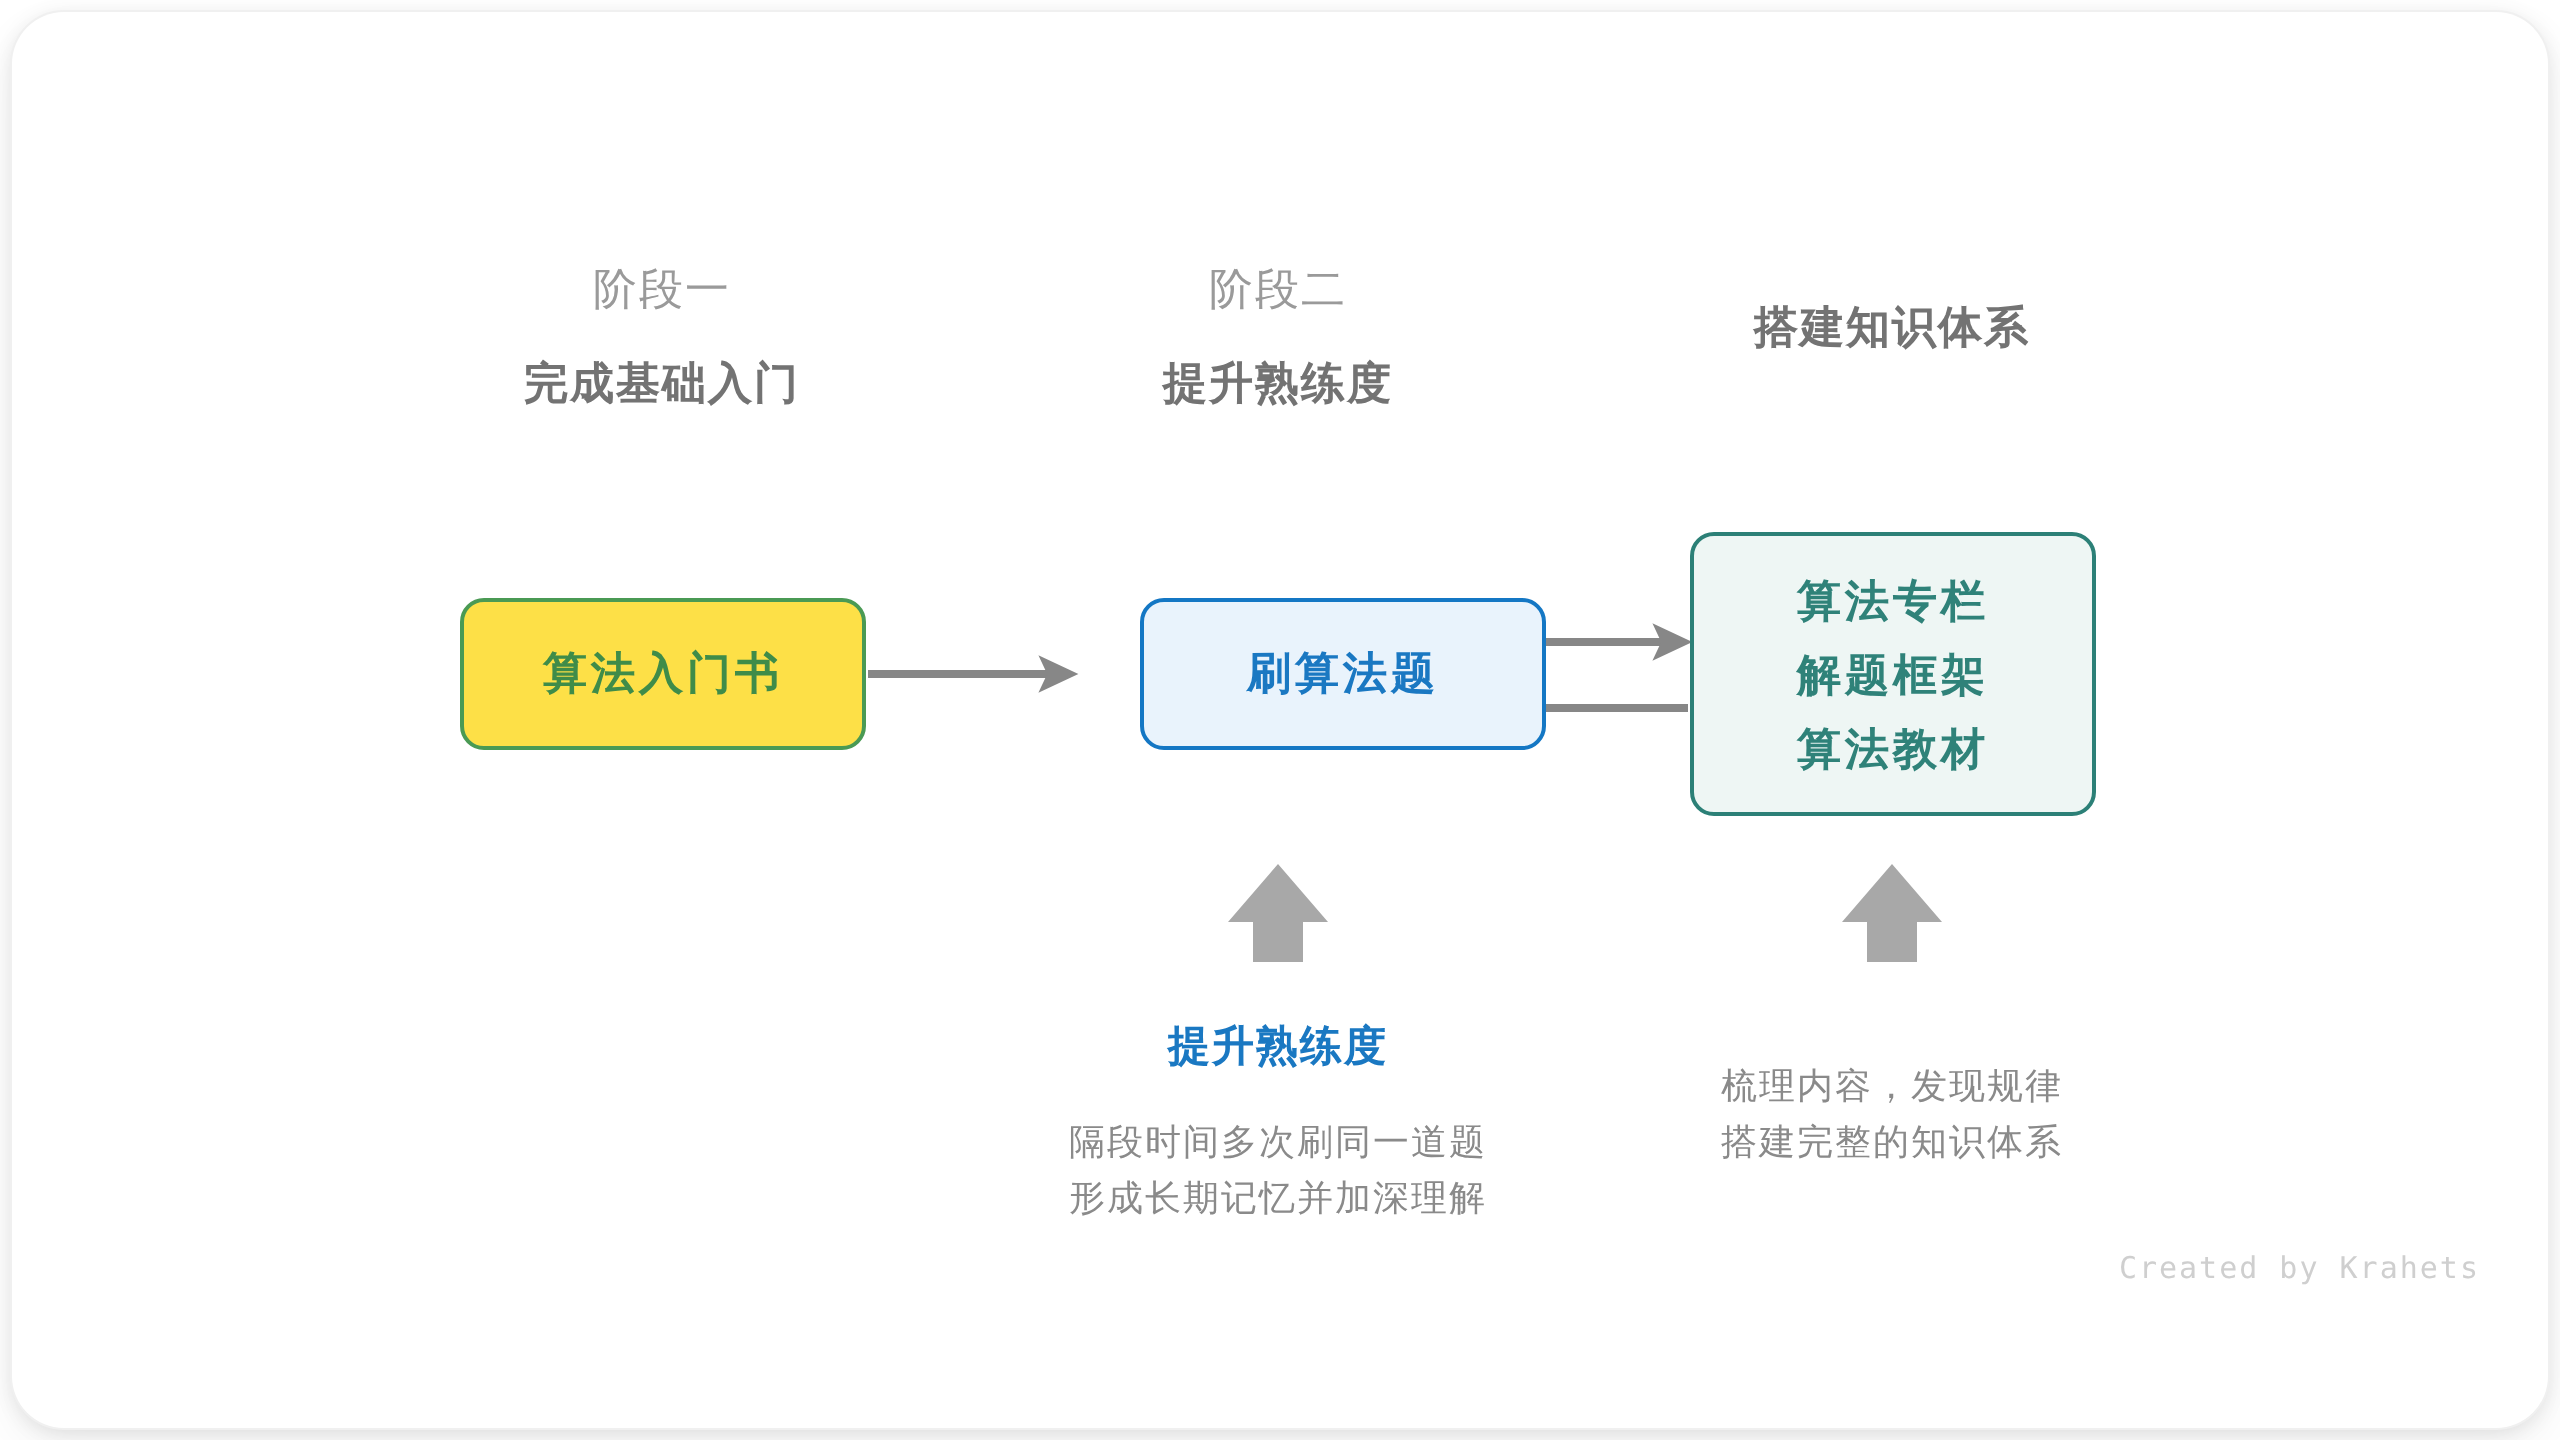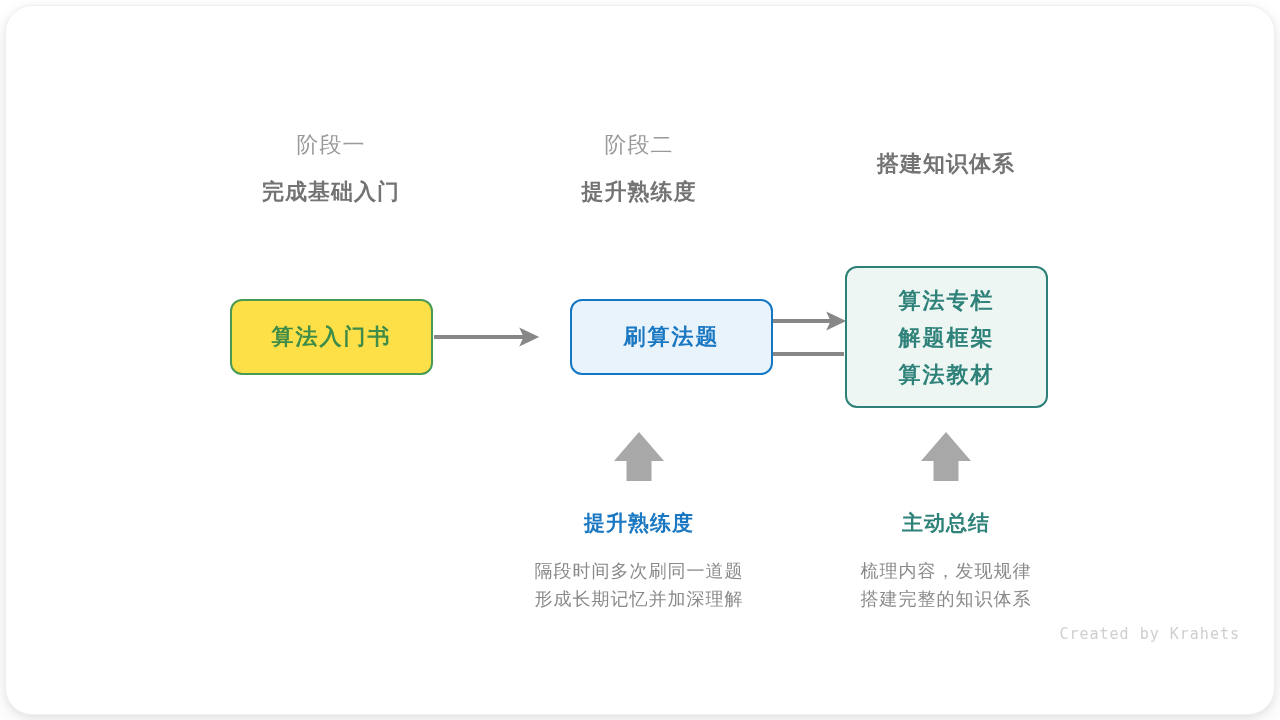--- a/index.html
+++ b/index.html
@@ -218,21 +218,20 @@
 
   <div class="annot" id="annot-review">
     <div class="annot-title">提升熟练度</div>
     <div class="annot-desc">
       <div>隔段时间多次刷同一道题</div>
       <div>形成长期记忆并加深理解</div>
     </div>
   </div>
 
   <div class="annot" id="annot-summary">
-    <div class="annot-title">主动总结</div>
     <div class="annot-desc">
       <div>梳理内容，发现规律</div>
       <div>搭建完整的知识体系</div>
     </div>
   </div>
 
   <div id="credit">Created by Krahets</div>
 </div>
 
 </body></html>

